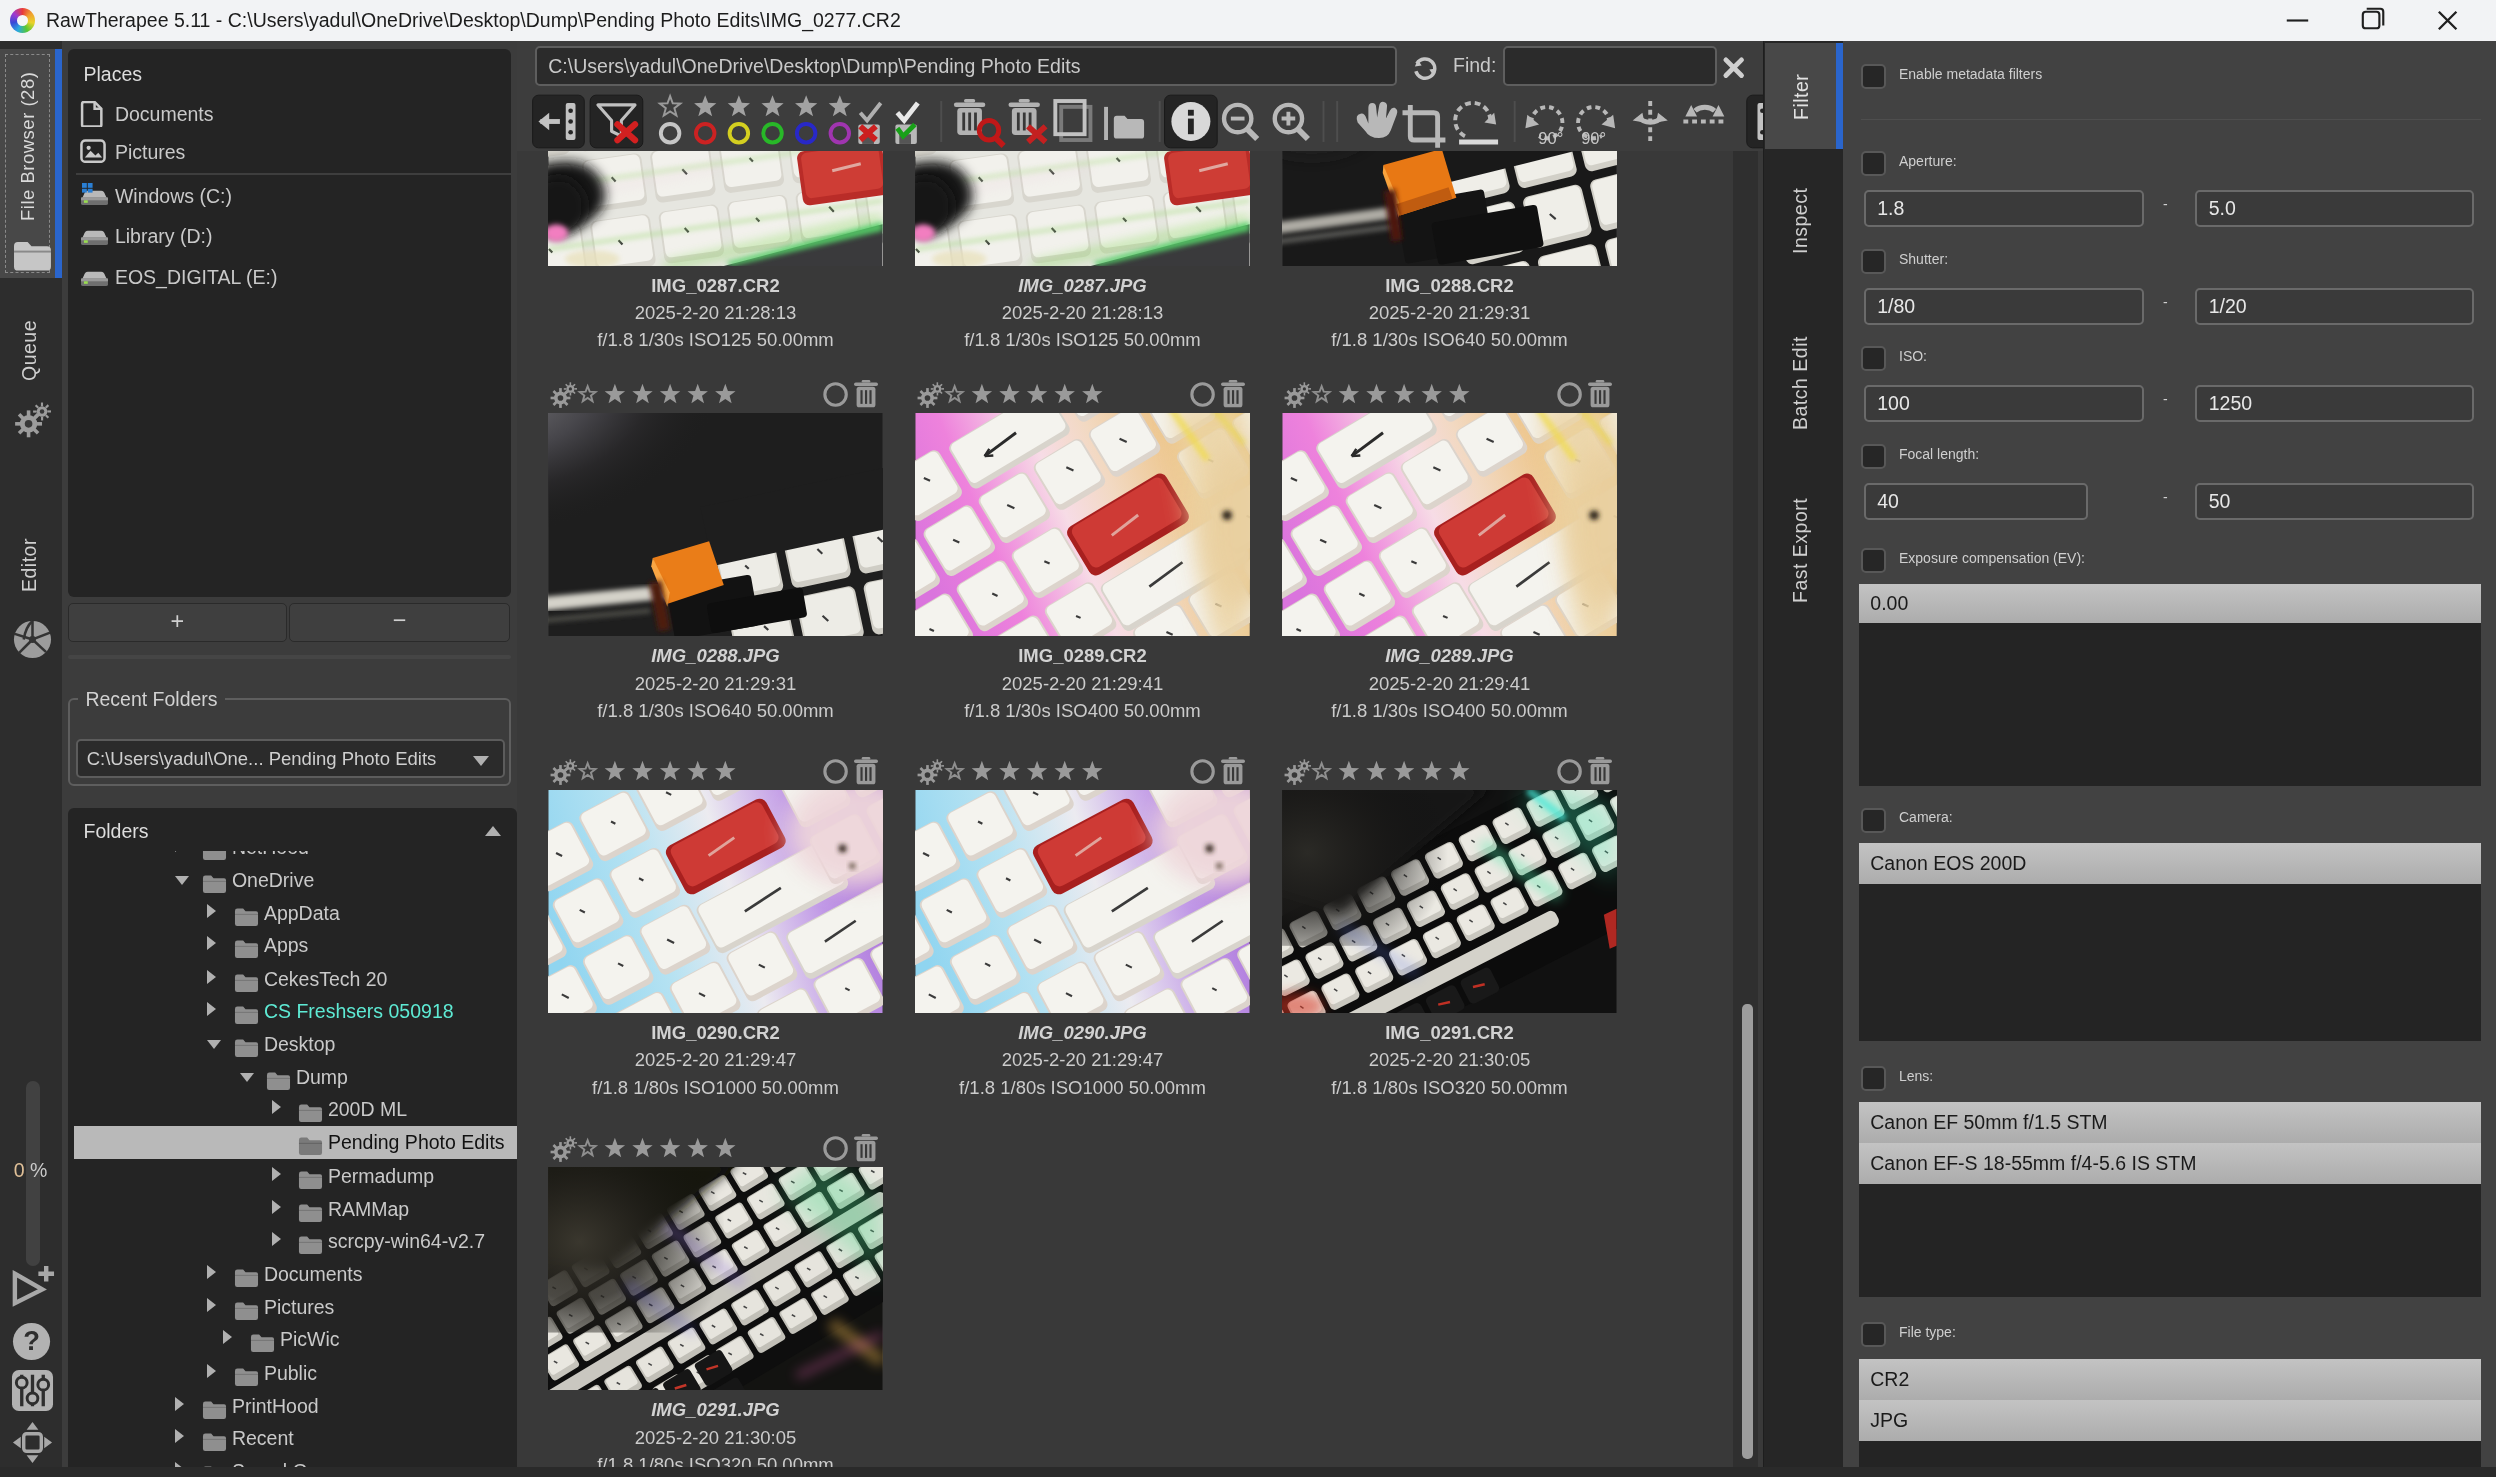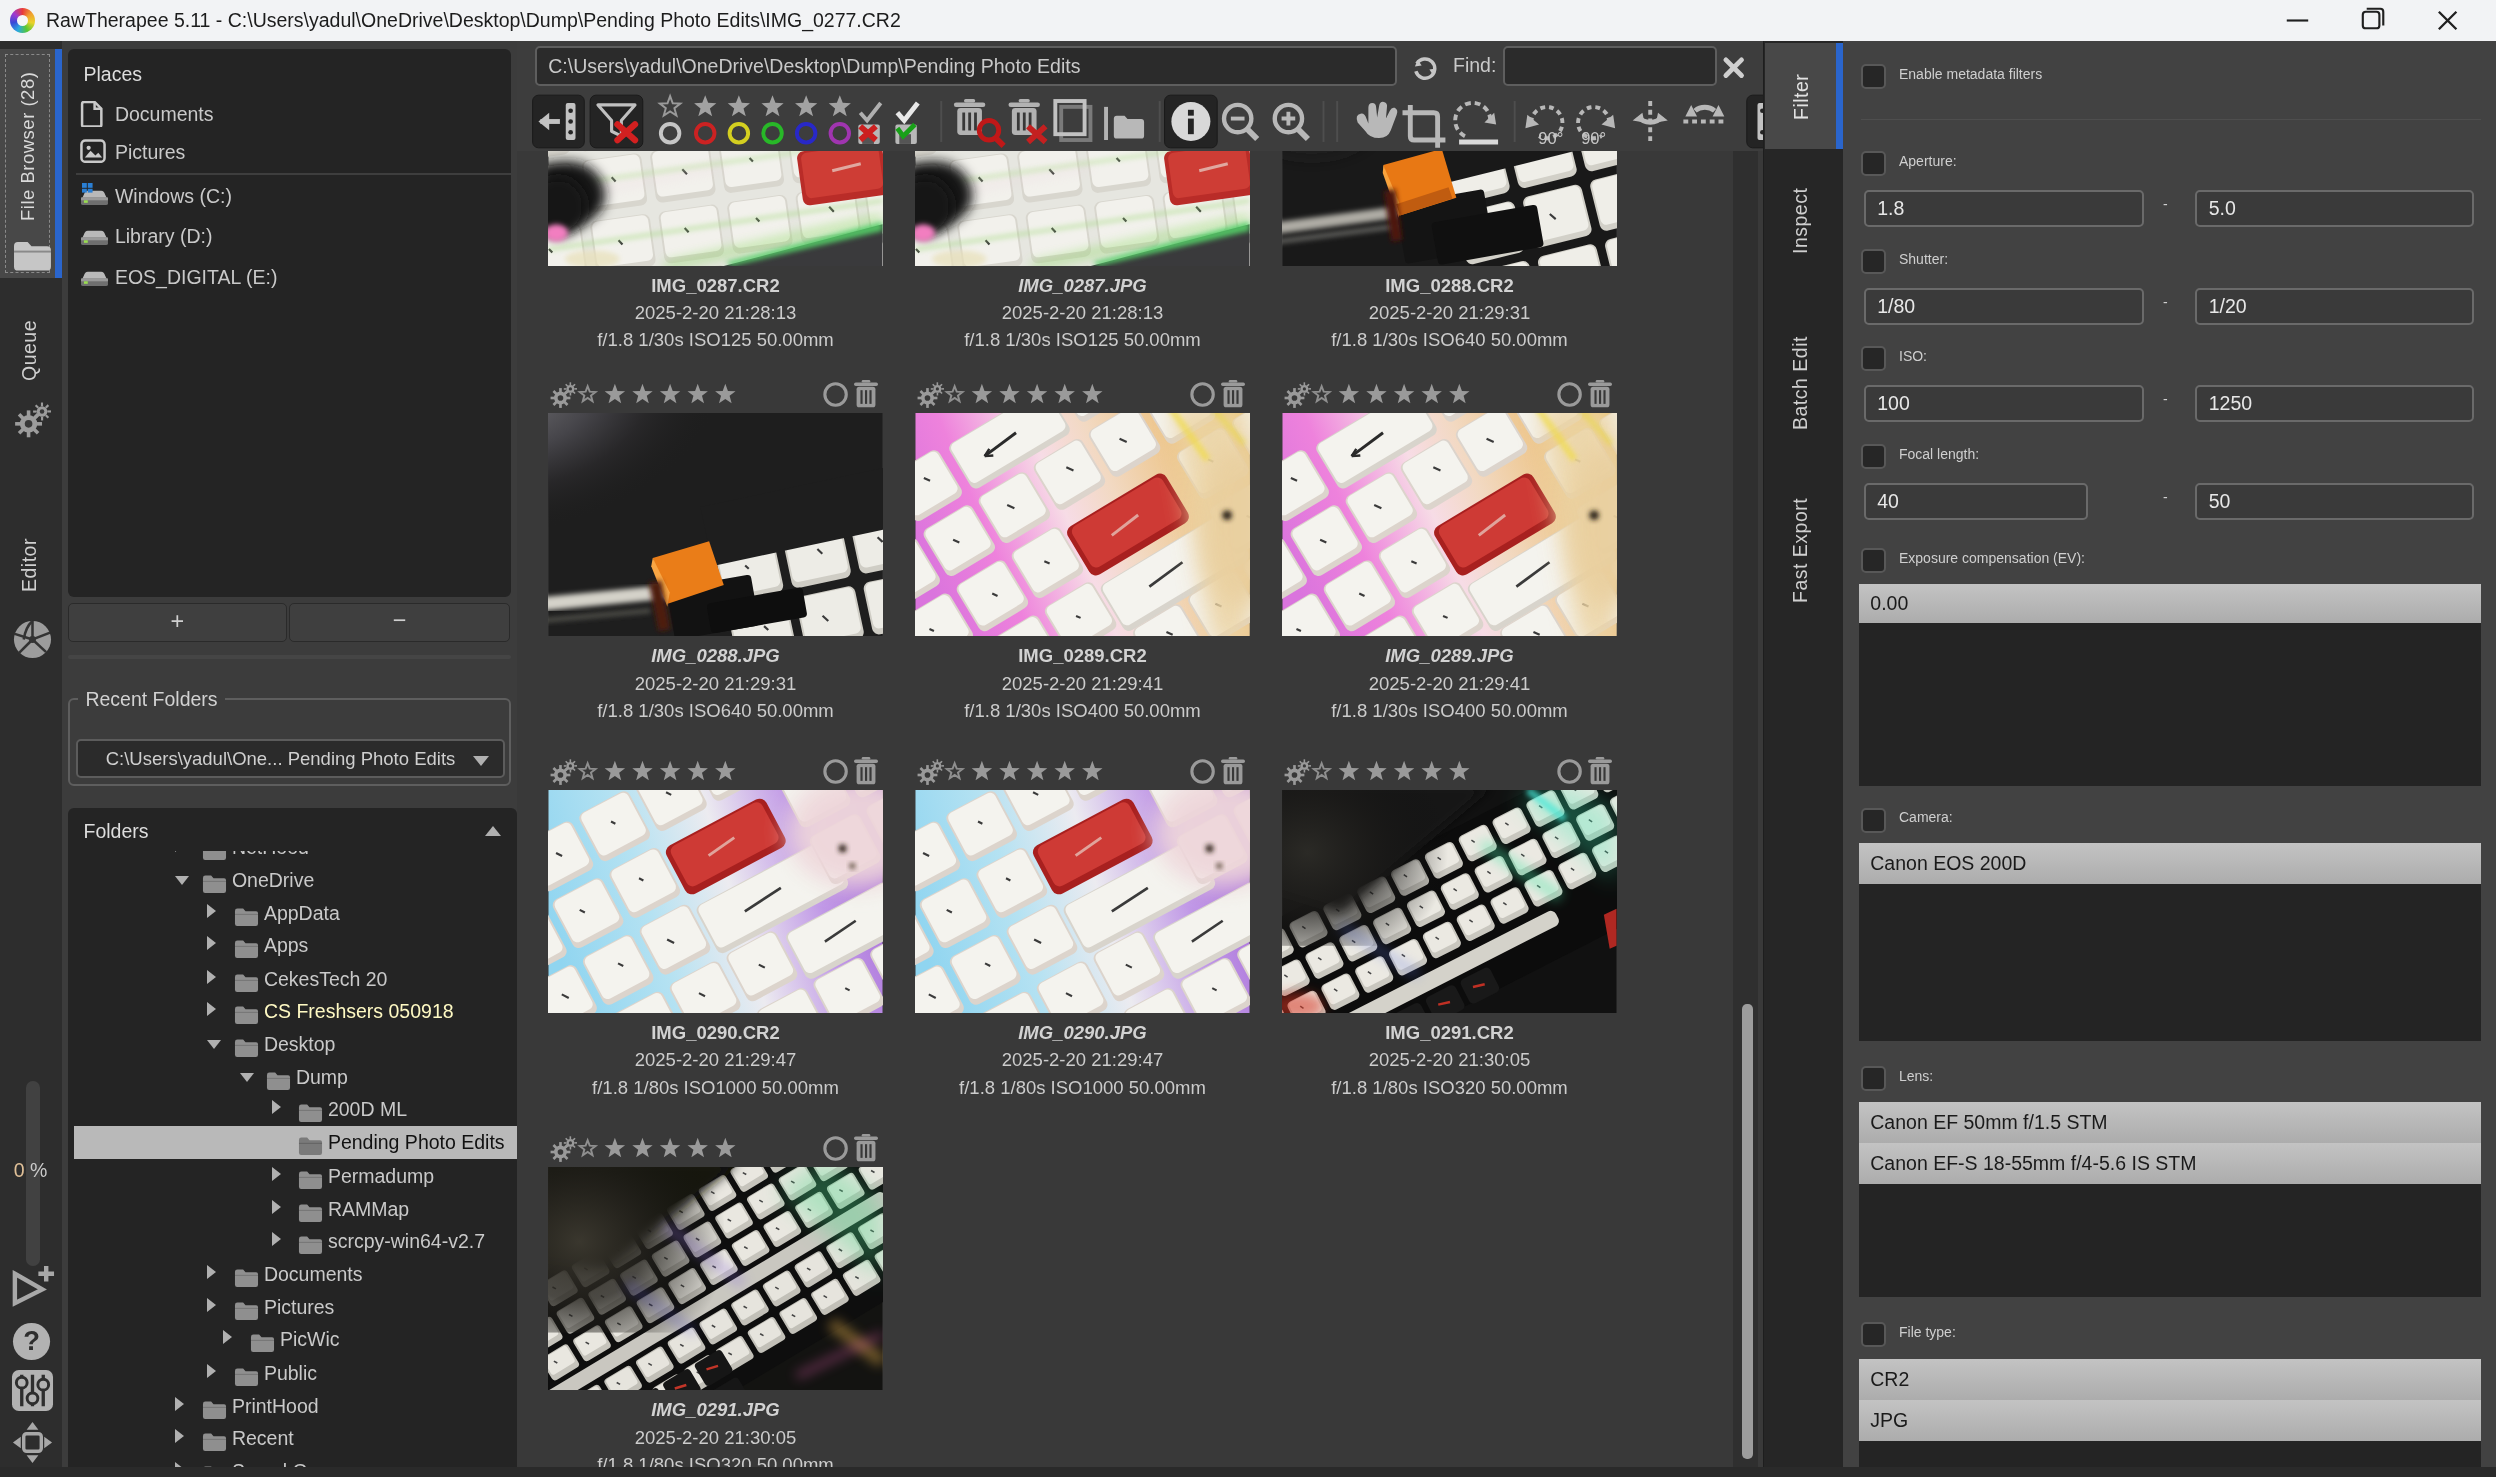--- a/index.html
+++ b/index.html
@@ -156,21 +156,21 @@
             <rect x="1" y="15" width="28" height="3" fill="#9a9a9a"></rect>
             <rect x="4" y="18" width="4" height="2.6" fill="#9adf4f"></rect>
           </svg></div>
         <div class="item" style="left:47px;top:217px">EOS_DIGITAL (E:)</div>
   </div>
   <div class="abs" style="left:5.9px;top:562px;width:219px;height:39px;background:#3f3f3f;border:1px solid #2a2a2a;border-radius:4.9px;color:#cfcfcf;font-size:23.4px;text-align:center;line-height:35px">+</div>
   <div class="abs" style="left:227px;top:562px;width:221px;height:39px;background:#3f3f3f;border:1px solid #2a2a2a;border-radius:4.9px;color:#cfcfcf;font-size:23.4px;text-align:center;line-height:33px">−</div>
   <div class="abs" style="left:5.9px;top:614px;width:443px;height:3.9px;background:#454545;border-radius:2px"></div>
   <div class="abs" style="left:5.9px;top:657px;width:443px;height:88px;border:2px solid #5e5e5e;border-radius:5.9px"></div>
   <div class="abs" style="left:15.6px;top:647px;background:#3c3c3c;padding:0 7.8px;color:#d2d2d2;font-size:19.5px">Recent Folders</div>
-  <div class="abs" style="left:13.7px;top:698px;width:429px;height:39px;background:#2b2b2b;border:2px solid #5c5c5c;border-radius:4.9px;color:#cfcfcf;font-size:18.5px;line-height:35px;padding-left:28px">C:\Users\yadul\One... Pending Photo Edits
+  <div class="abs" style="left:13.7px;top:698px;width:429px;height:39px;background:#2b2b2b;border:2px solid #5c5c5c;border-radius:4.9px;color:#cfcfcf;font-size:18.5px;line-height:35px;padding-left:9px">C:\Users\yadul\One... Pending Photo Edits
     <div class="abs" style="right:13.7px;top:14.6px;width:0;height:0;border-left:8.8px solid transparent;border-right:8.8px solid transparent;border-top:10.7px solid #b0b0b0"></div>
   </div>
   <div class="box" style="left:5.9px;top:767px;width:449px;height:659px;border-radius:5.9px 5.9px 0 0">
    <div class="hdr abs" style="left:15.6px;top:11.7px">Folders</div>
    <div class="abs" style="left:417px;top:17.6px;width:0;height:0;border-left:8.8px solid transparent;border-right:8.8px solid transparent;border-bottom:10.7px solid #b0b0b0"></div>
    <div class="abs" style="left:0;top:43px;width:449px;height:616px;overflow:hidden">
     <div class="abs" style="left:0;top:-809px;width:449px;height:1463px">
             <div class="tree-row" style="left:0;top:789px;width:443px">
               <div class="abs" style="left:107px;top:0;width:19.5px;height:33px">
                 <div class="abs" style="left:0px;top:6.8px;width:0;height:0;border-top:7.8px solid transparent;border-bottom:7.8px solid transparent;border-left:9.8px solid #b0b0b0"></div>
@@ -222,21 +222,21 @@
               <div class="abs" style="left:196px;top:0;color:#c9c9c9">CekesTech 20</div>
             </div>
             <div class="tree-row" style="left:0;top:953px;width:443px">
               <div class="abs" style="left:139px;top:0;width:19.5px;height:33px">
                 <div class="abs" style="left:0px;top:6.8px;width:0;height:0;border-top:7.8px solid transparent;border-bottom:7.8px solid transparent;border-left:9.8px solid #b0b0b0"></div>
               </div>
               <div class="abs" style="left:166px;top:6.8px"><svg width="25" height="19.5" viewBox="0 0 26 20">
                   <path d="M1 4 q0 -2.5 2.5 -2.5 l6 0 l2.5 2.8 l11 0 q2 0 2 2 l0 11 q0 2.3 -2.3 2.3 l-19.4 0 q-2.3 0 -2.3 -2.3 z" fill="#8f8f8f"></path>
                   <path d="M1 7.5 l24 0" stroke="#00000033" stroke-width="1"></path>
                 </svg></div>
-              <div class="abs" style="left:196px;top:0;color:#fef9c3">CS Freshsers 050918</div>
+              <div class="abs" style="left:196px;top:0;color:#5eead4">CS Freshsers 050918</div>
             </div>
             <div class="tree-row" style="left:0;top:986px;width:443px">
               <div class="abs" style="left:139px;top:0;width:19.5px;height:33px">
                 <div class="abs" style="left:0px;top:11.7px;width:0;height:0;border-left:7.8px solid transparent;border-right:7.8px solid transparent;border-top:9.8px solid #b0b0b0"></div>
               </div>
               <div class="abs" style="left:166px;top:6.8px"><svg width="25" height="19.5" viewBox="0 0 26 20">
                   <path d="M1 4 q0 -2.5 2.5 -2.5 l6 0 l2.5 2.8 l11 0 q2 0 2 2 l0 11 q0 2.3 -2.3 2.3 l-19.4 0 q-2.3 0 -2.3 -2.3 z" fill="#8f8f8f"></path>
                   <path d="M1 7.5 l24 0" stroke="#00000033" stroke-width="1"></path>
                 </svg></div>
               <div class="abs" style="left:196px;top:0;color:#c9c9c9">Desktop</div>

